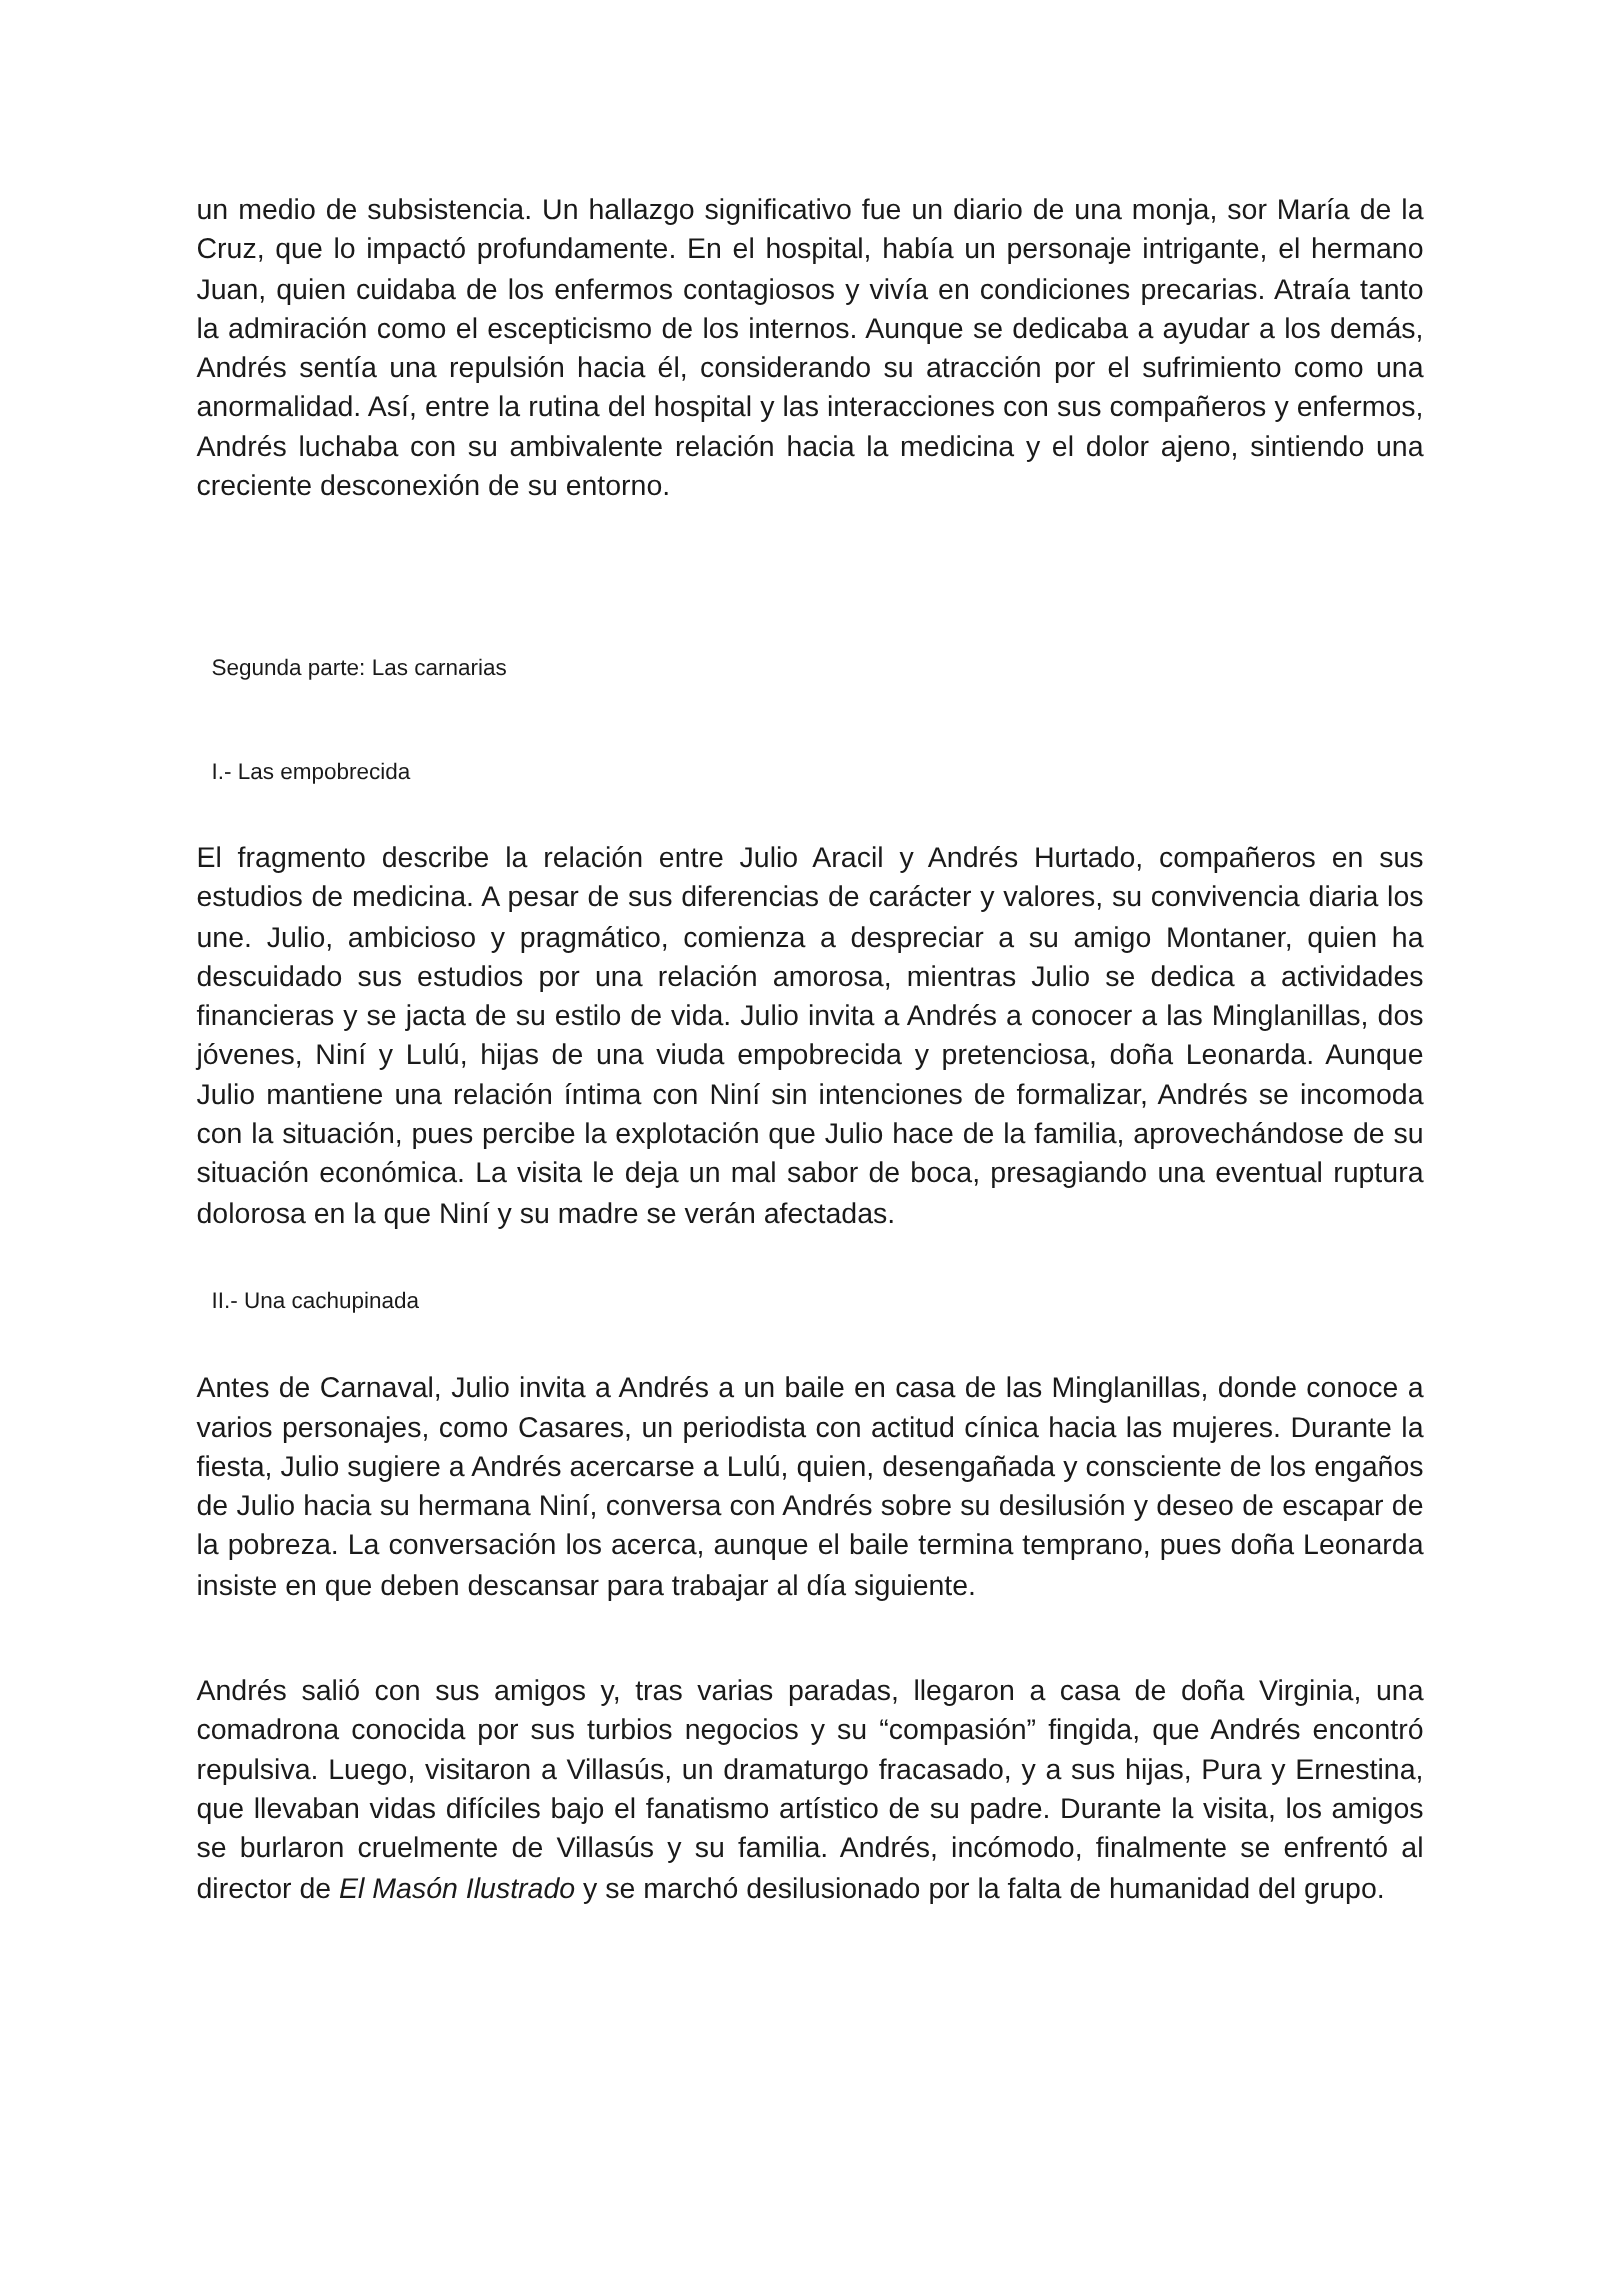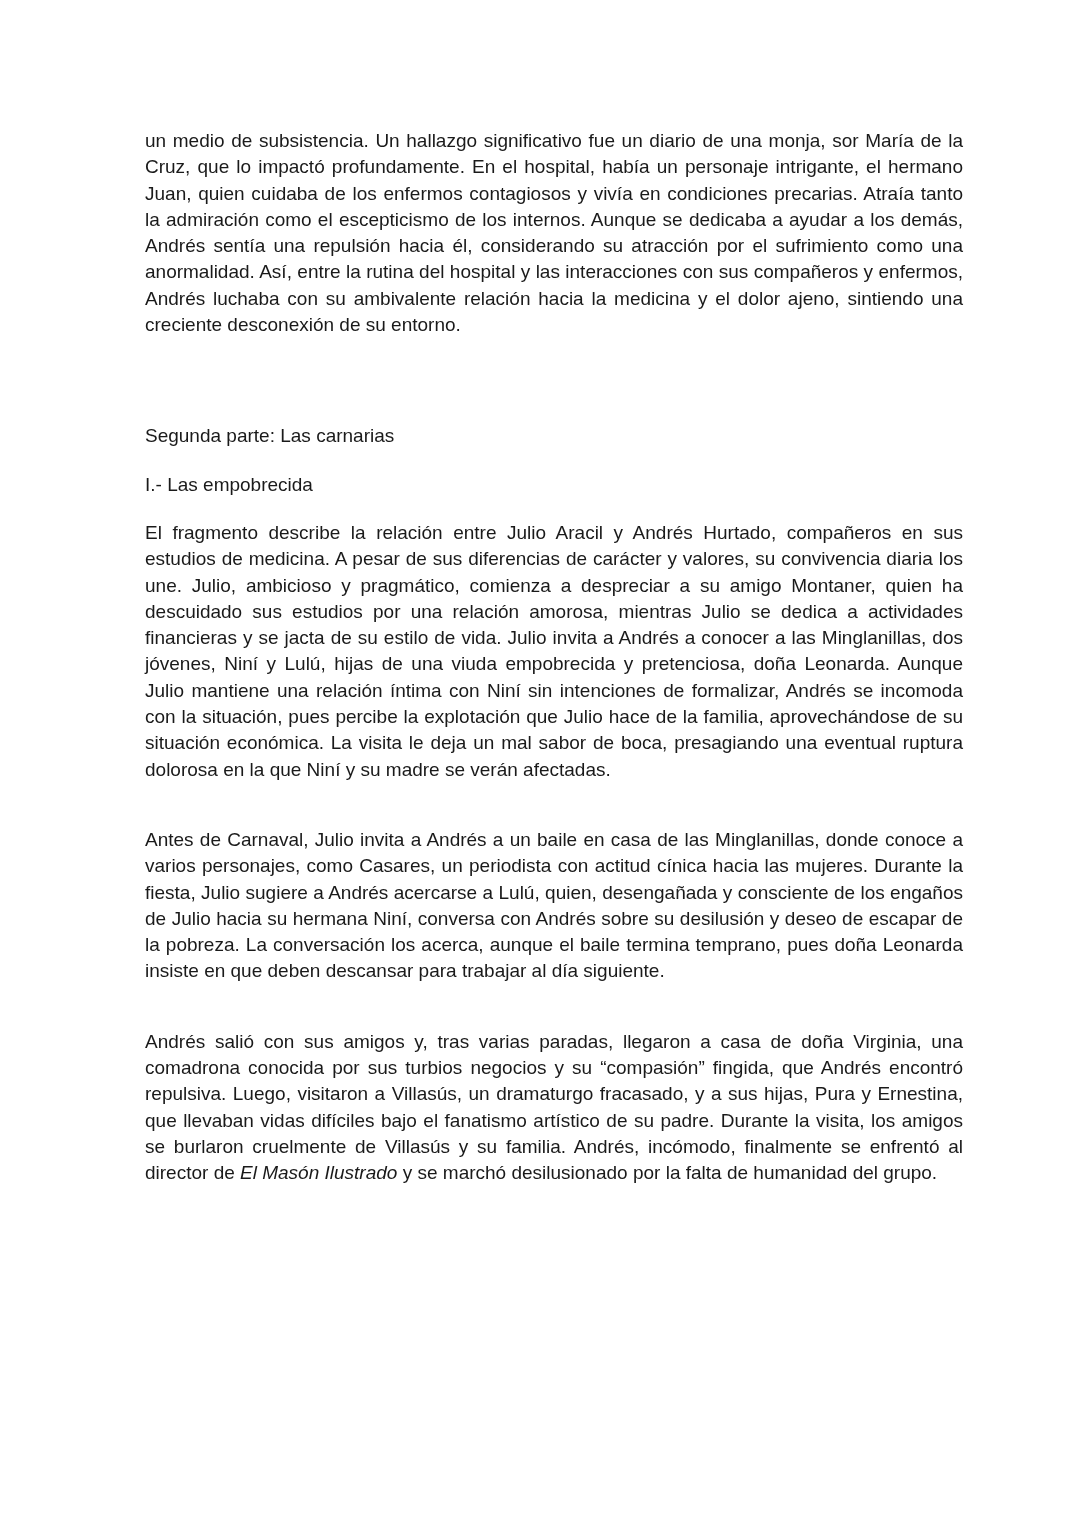--- a/index.html
+++ b/index.html
@@ -10,35 +10,35 @@
     body {
       width: 1080px;
       height: 1525px;
       position: relative;
       overflow: hidden;
       font-family: "Liberation Sans", sans-serif;
       color: #1a1a1a;
     }
     .page {
       position: absolute;
-      left: 145px;
+      left: 131px;
       top: 128px;
       width: 818px;
     }
     p {
       margin: 0;
       font-size: 19px;
       line-height: 26.3px;
       text-align: justify;
       text-align-last: left;
     }
     .heading {
-      font-size: 19px;
+      font-size: 15px;
       line-height: 26.3px;
-      margin: 0;
+      margin: 10px;
     }
     .gap-big { height: 55px; }
     .gap-sm { height: 22px; }
     em { font-style: italic; }
   </style>
 </head>
 <body>
 
 <div class="page">
 
@@ -48,20 +48,21 @@
   <div style="height:30px"></div>
 
   <div class="heading">Segunda parte: Las carnarias</div>
   <div class="gap-sm"></div>
 
   <div class="heading">I.- Las empobrecida</div>
   <div class="gap-sm"></div>
   <p>El fragmento describe la relación entre Julio Aracil y Andrés Hurtado, compañeros en sus estudios de medicina. A pesar de sus diferencias de carácter y valores, su convivencia diaria los une. Julio, ambicioso y pragmático, comienza a despreciar a su amigo Montaner, quien ha descuidado sus estudios por una relación amorosa, mientras Julio se dedica a actividades financieras y se jacta de su estilo de vida. Julio invita a Andrés a conocer a las Minglanillas, dos jóvenes, Niní y Lulú, hijas de una viuda empobrecida y pretenciosa, doña Leonarda. Aunque Julio mantiene una relación íntima con Niní sin intenciones de formalizar, Andrés se incomoda con la situación, pues percibe la explotación que Julio hace de la familia, aprovechándose de su situación económica. La visita le deja un mal sabor de boca, presagiando una eventual ruptura dolorosa en la que Niní y su madre se verán afectadas.</p>
   <div class="gap-sm"></div>
 
+  <div class="heading">II.- Una cachupinada</div>
   <div class="gap-sm"></div>
   <p>Antes de Carnaval, Julio invita a Andrés a un baile en casa de las Minglanillas, donde conoce a varios personajes, como Casares, un periodista con actitud cínica hacia las mujeres. Durante la fiesta, Julio sugiere a Andrés acercarse a Lulú, quien, desengañada y consciente de los engaños de Julio hacia su hermana Niní, conversa con Andrés sobre su desilusión y deseo de escapar de la pobreza. La conversación los acerca, aunque el baile termina temprano, pues doña Leonarda insiste en que deben descansar para trabajar al día siguiente.</p>
   <div class="gap-sm"></div>
 
   <div class="gap-sm"></div>
   <p><span>Andrés salió con sus amigos y, tras varias paradas, llegaron a casa de doña Virginia, una comadrona conocida por sus turbios negocios y su “compasión” fingida, que Andrés encontró repulsiva. Luego, visitaron a Villasús, un dramaturgo fracasado, y a sus hijas, Pura y Ernestina, que llevaban vidas difíciles bajo el fanatismo artístico de su padre. Durante la visita, los amigos se burlaron cruelmente de Villasús y su familia. Andrés, incómodo, finalmente se enfrentó al director de </span><em>El Masón Ilustrado</em><span> y se marchó desilusionado por la falta de humanidad del grupo.</span></p>
 
 </div>
 
 </body></html>

